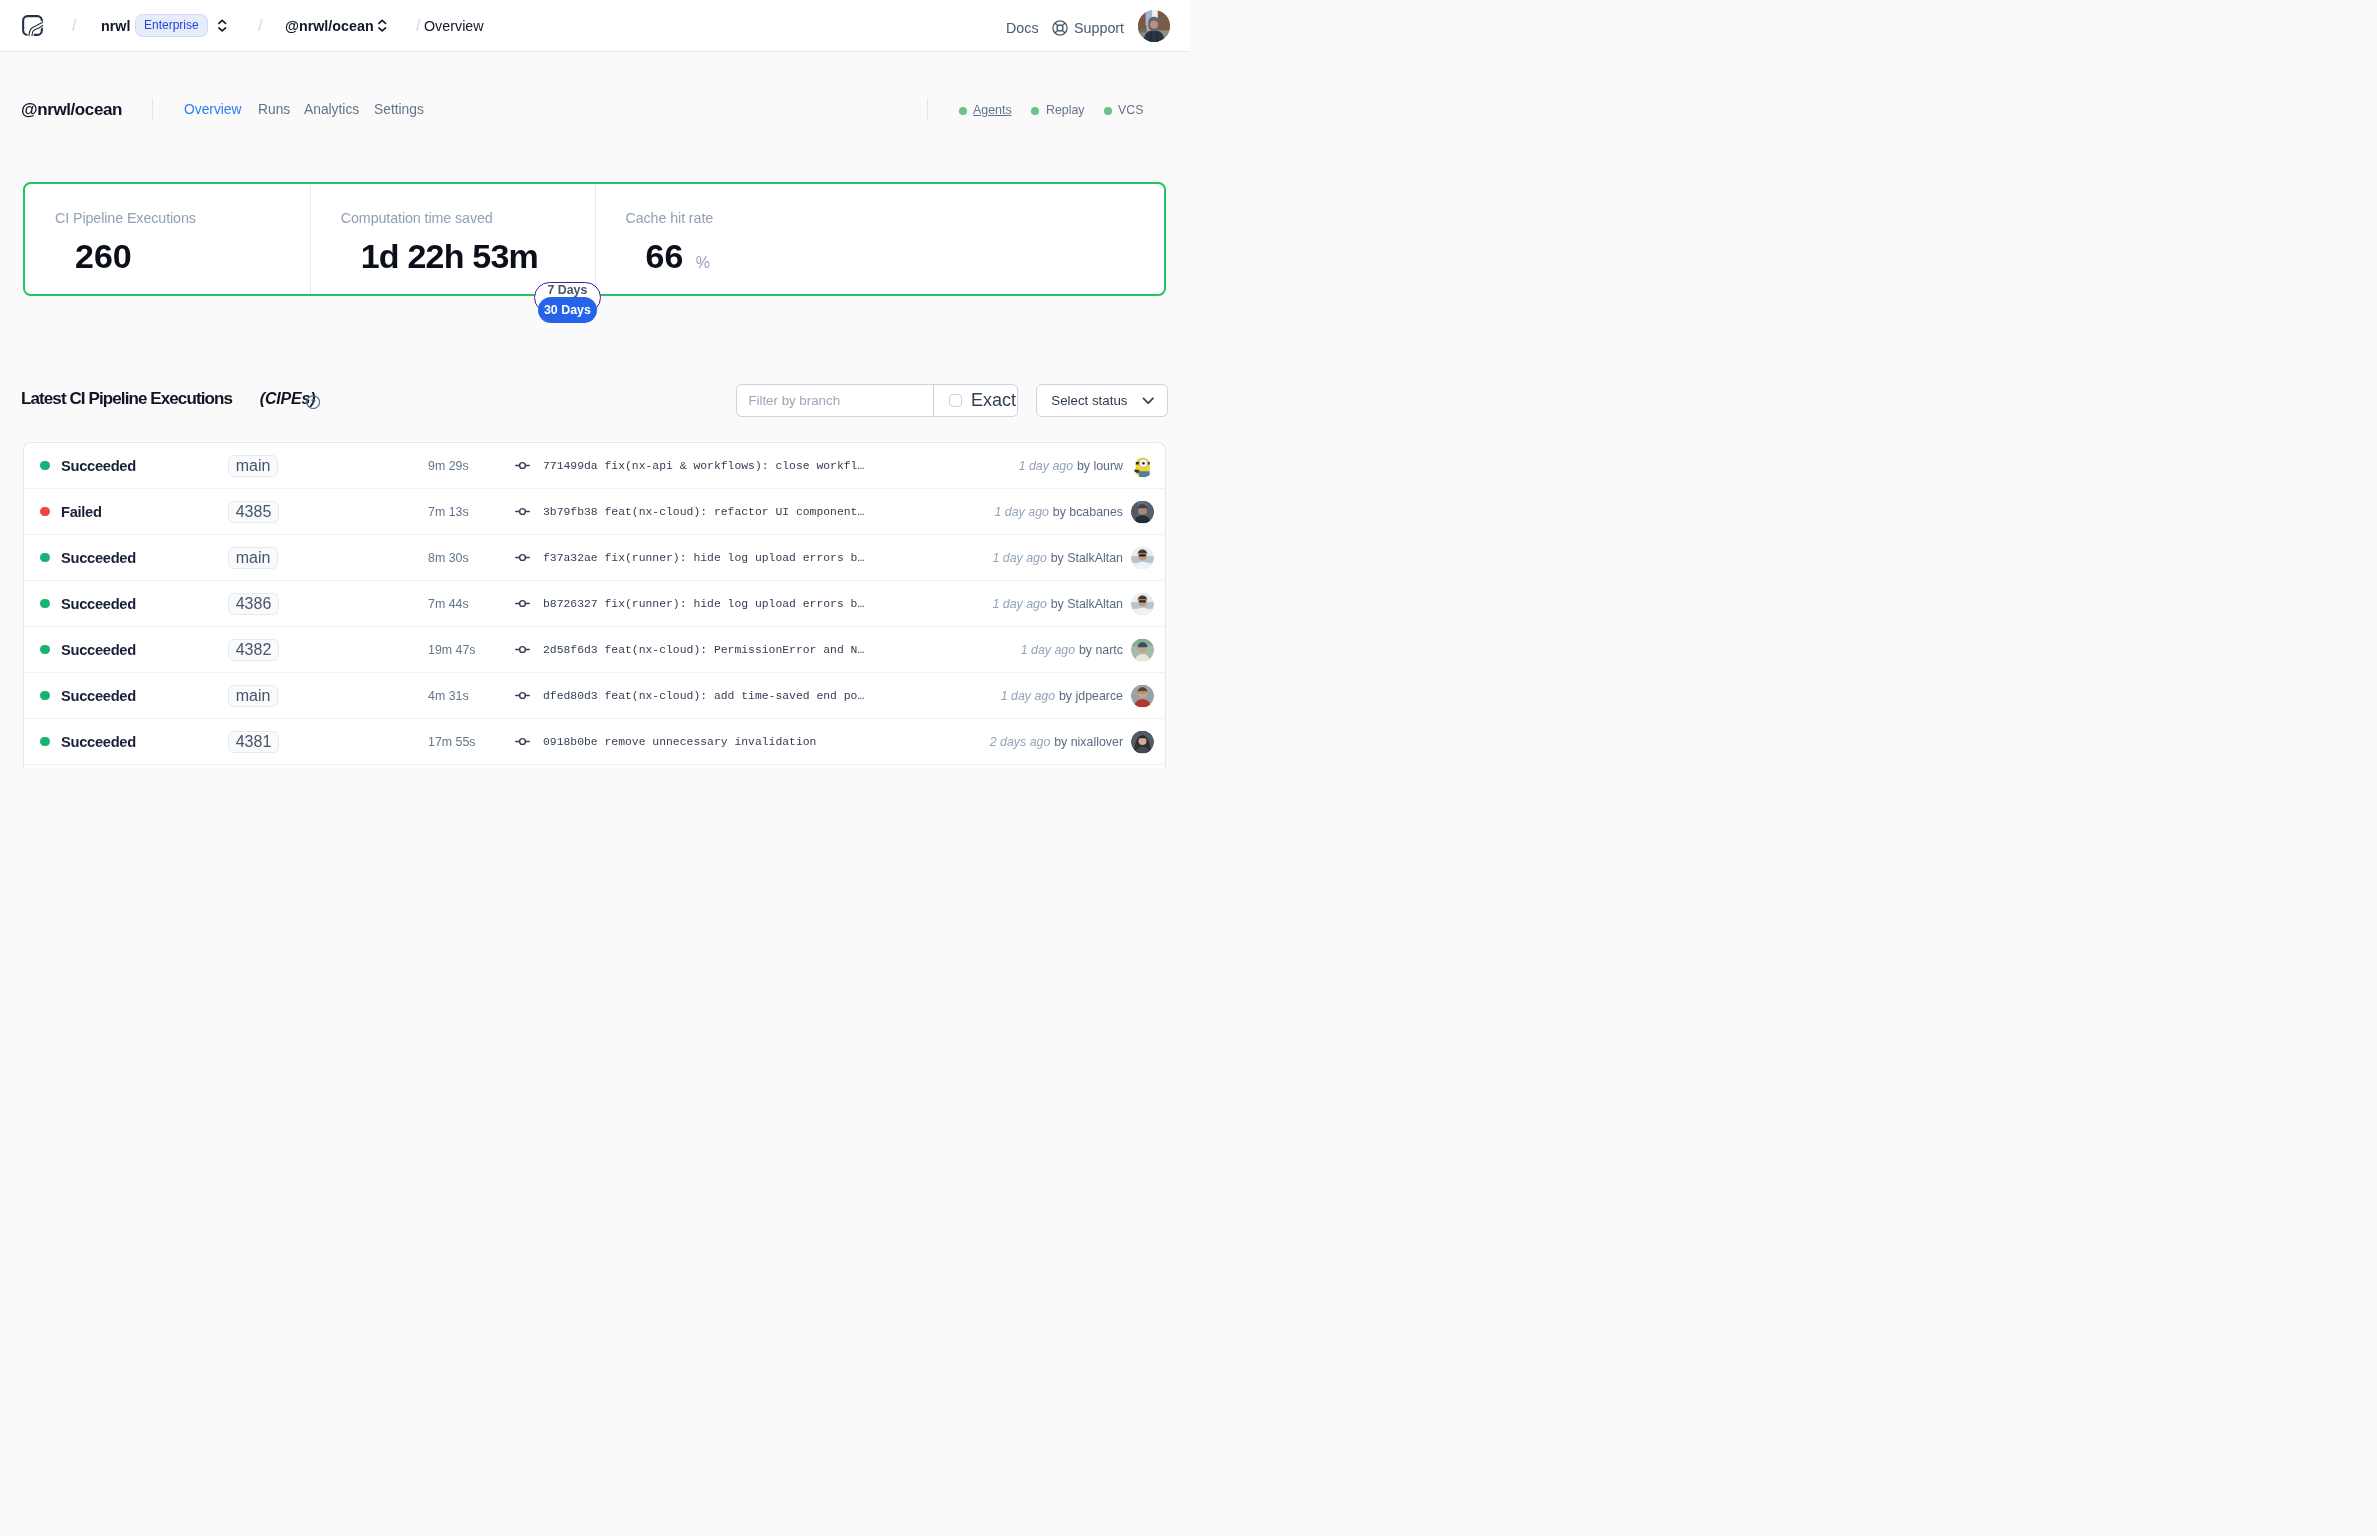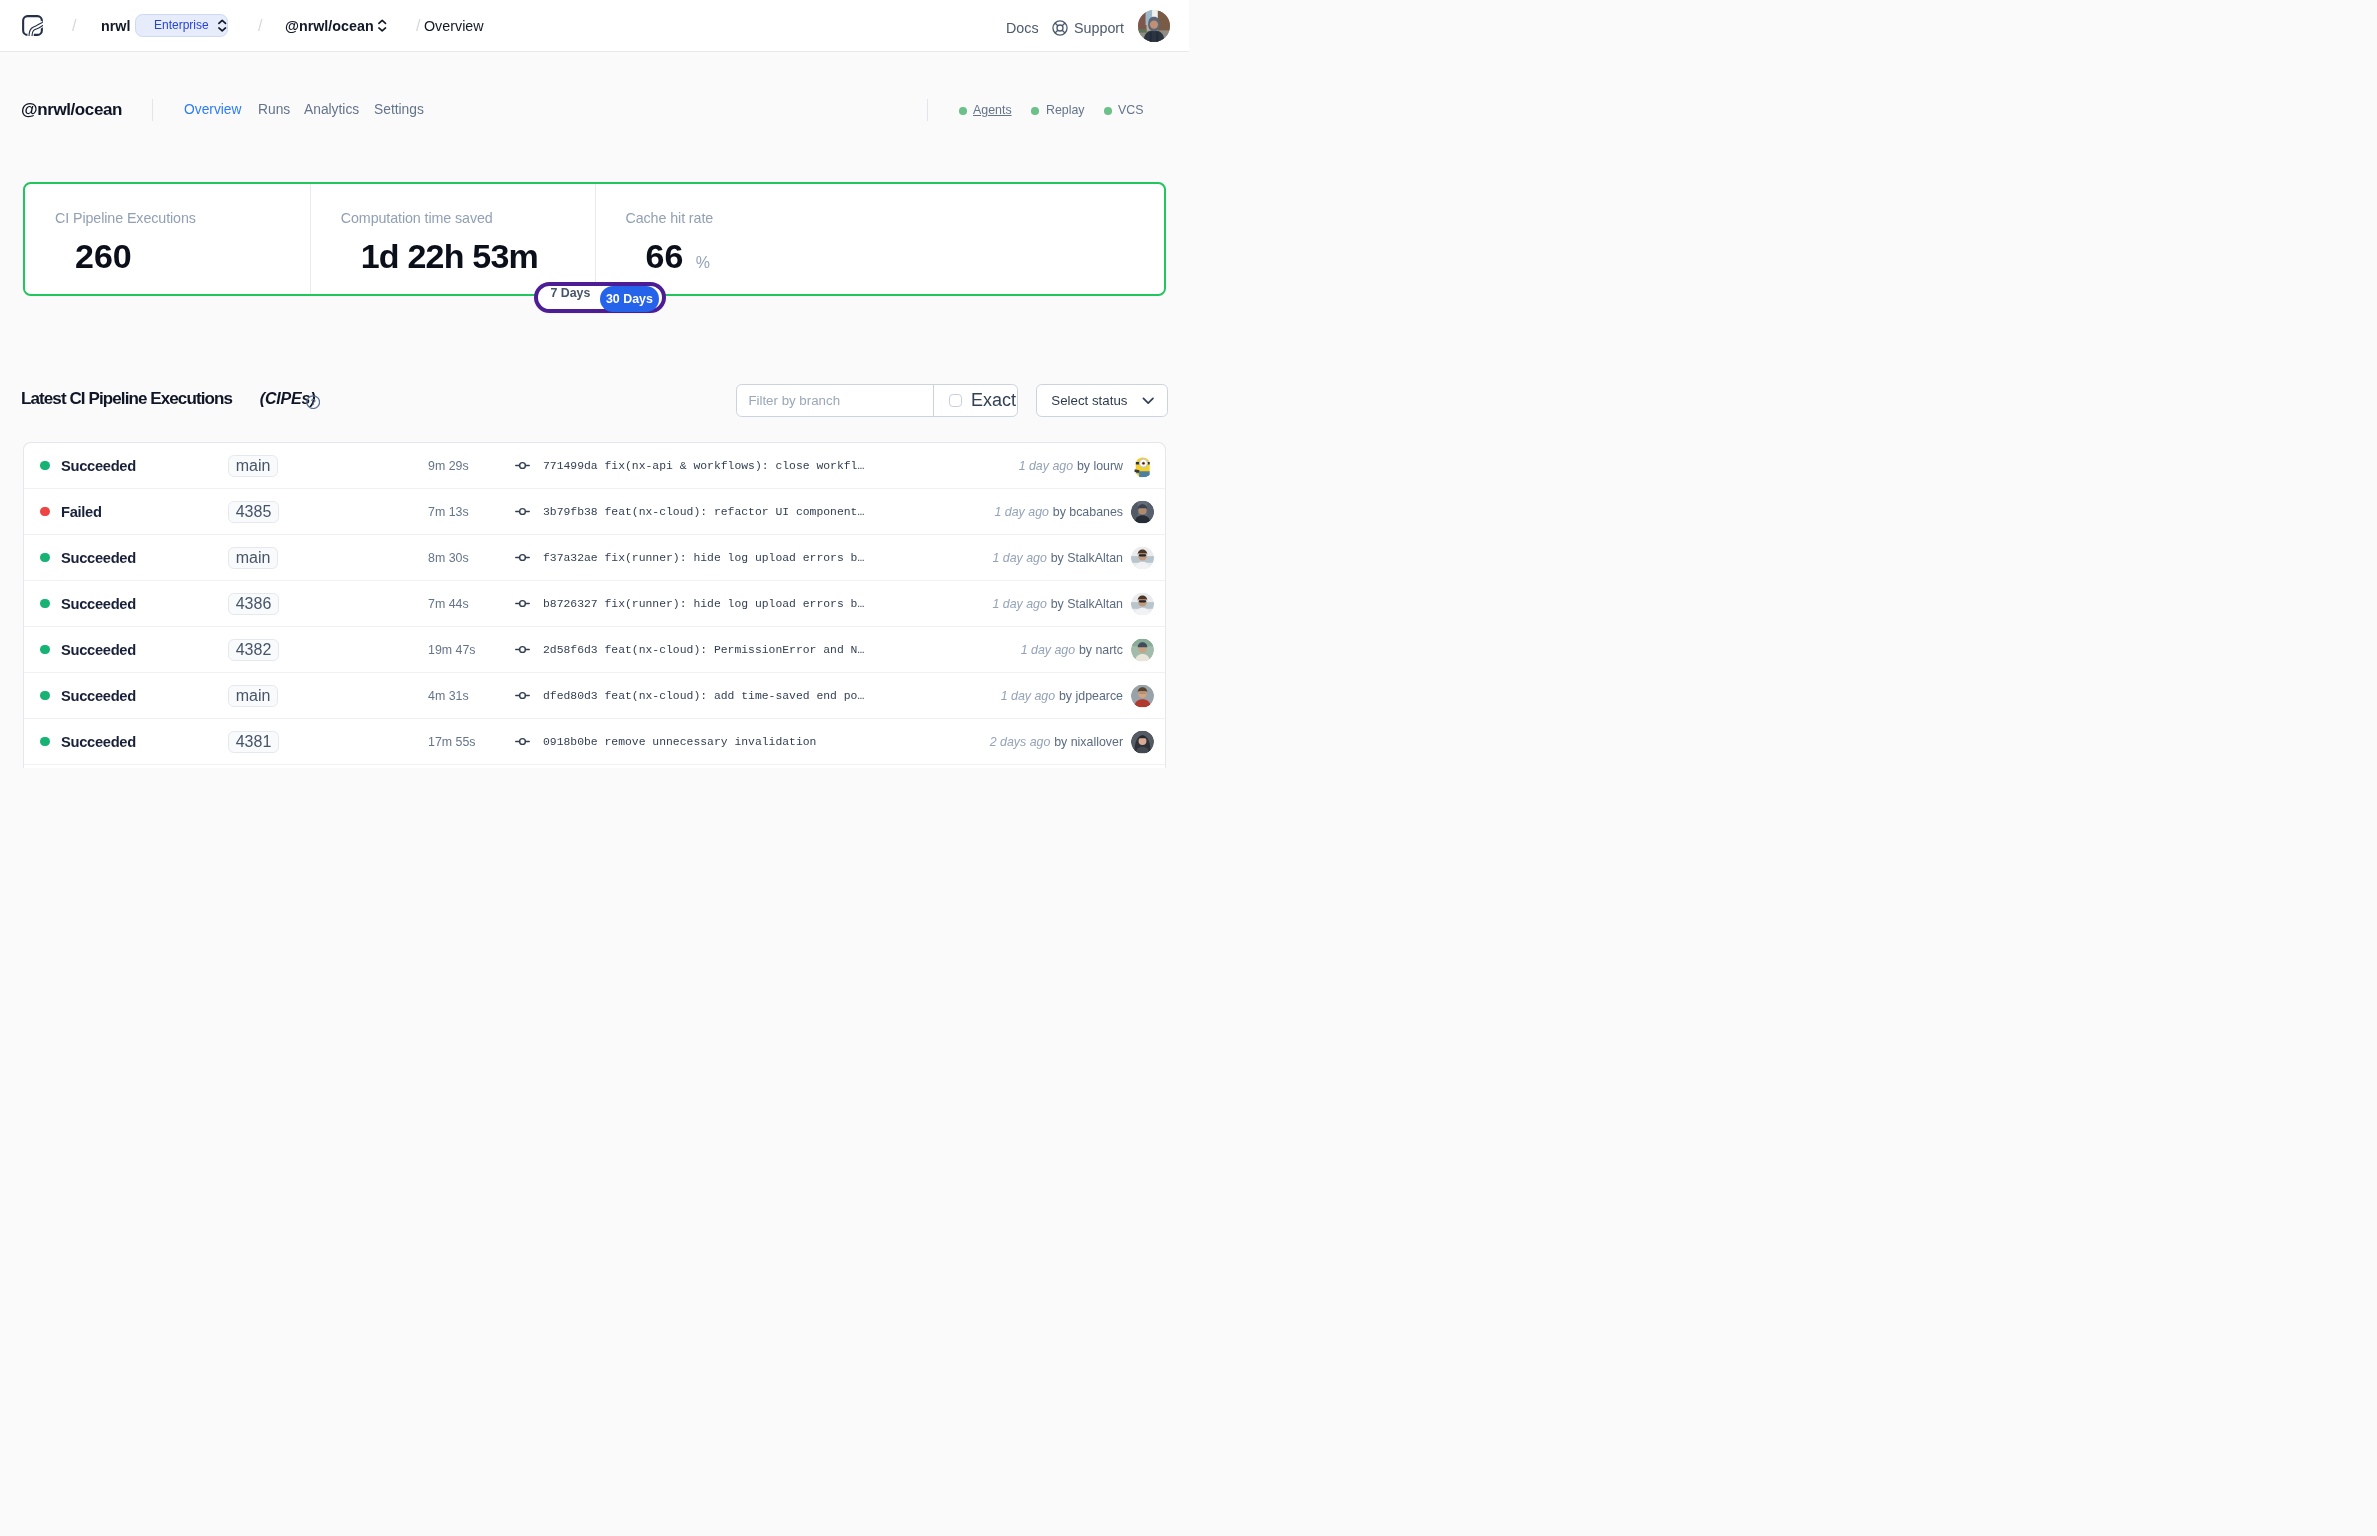--- a/index.html
+++ b/index.html
@@ -6,40 +6,40 @@
 html,body { width:1189px; height:768px; overflow:hidden; }
 body { background:#fafafa; font-family:"Liberation Sans", sans-serif; position:relative; }
 .abs { position:absolute; }
 
 
 .topbar { position:absolute; left:0; top:0; width:1189px; height:52px; background:#fff; border-bottom:1px solid #e8e9ee; }
 .slash { color:#d4d8e0; font-size:16px; font-weight:400; }
 .crumb-dark { font-size:14.3px; font-weight:700; color:#111827; }
 .crumb-mid { font-size:14.3px; font-weight:600; color:#111827; }
 .crumb-reg { font-size:14.3px; font-weight:500; color:#111827; }
-.chip-ent { background:#e7ecfb; border:1px solid #cdd9f7; border-radius:7.6px; color:#2543de; font-size:12px; font-weight:500; height:23px; line-height:21px; padding:0 18px; display:inline-block; }
+.chip-ent { background:#e7ecfb; border:1px solid #cdd9f7; border-radius:7.6px; color:#2543de; font-size:12px; font-weight:500; height:23px; line-height:21px; padding:0 8px; display:inline-block; }
 .topright { font-size:14.3px; font-weight:500; color:#4b5a6e; }
 
 
 .pagetitle { font-size:17px; font-weight:700; color:#0f1526; letter-spacing:-0.4px; }
 .vdiv { width:1px; background:#e2e5ea; }
 .tab { font-size:13.8px; font-weight:500; color:#64748b; }
 .tab.active { color:#2d7cf7; }
 .statusdot { width:7.6px; height:7.6px; border-radius:50%; background:#6cc089; display:inline-block; }
 .statuslabel { font-size:12.4px; color:#64748b; }
 
 
 .statscard { position:absolute; left:23px; top:182px; width:1143px; height:114px; background:#fff; border:2px solid #22c55e; border-radius:7.6px; display:flex; }
 .statcell { width:25%; padding:26px 0 0 30px; }
 .statcell + .statcell { border-left:1px solid #e8eaee; }
 .statlabel { font-size:14.3px; font-weight:500; color:#91a0b4; letter-spacing:-0.1px; }
 .statvalue { margin-top:13.3px; font-size:34px; font-weight:700; color:#0b0f1a; letter-spacing:-0.8px; line-height:1;margin-left:20px; }
 .statunit { font-size:16px; font-weight:500; color:#94a3b8; letter-spacing:0; margin-left:12.4px; }
 
-.pill { position:absolute; left:534px; top:282px; height:31px; background:#fff; border:4px solid #4c1d95; border-radius:16px; display:flex; align-items:flex-start; padding:0 2.9px; box-shadow:0 1px 1.9px rgba(15,23,42,.04); }
+.pill { position:absolute; left:534px; top:282px; height:31px; background:#fff; border:1px solid #4c1d95; border-radius:16px; display:flex; align-items:flex-start; padding:0 2.9px; box-shadow:0 1px 1.9px rgba(15,23,42,.04);flex-direction:column; }
 .pillseg { font-size:12.4px; font-weight:600; color:#475569; width:59px; text-align:center; }
 .pillseg.active { background:#2563eb; color:#fff; border-radius:13.3px; height:26px; line-height:26px; }
 
 
 .h2 { position:absolute; left:21px; top:389px; font-size:17px; font-weight:700; color:#101626; letter-spacing:-0.9px; }
 .h2 em { font-size:16px; letter-spacing:-0.2px; font-weight:700; font-style:italic; margin-left:24px;text-align:right; }
 .filterbox { position:absolute; left:736px; top:384px; width:282px; height:33px; background:#fff; border:1px solid #cbd3df; border-radius:5.7px; display:flex; align-items:center; }
 .fb-input { width:197px; padding-left:11.4px; font-size:13.3px; color:#9aa7b8; border-right:1px solid #cbd3df; height:100%; display:flex; align-items:center; }
 .fb-check { margin-left:15px; width:13.3px; height:13.3px; border:1.4px solid #c6cfdc; border-radius:3.8px; background:#fff; }
 .fb-exact { margin-left:8.6px; font-size:18px; color:#334155; }

